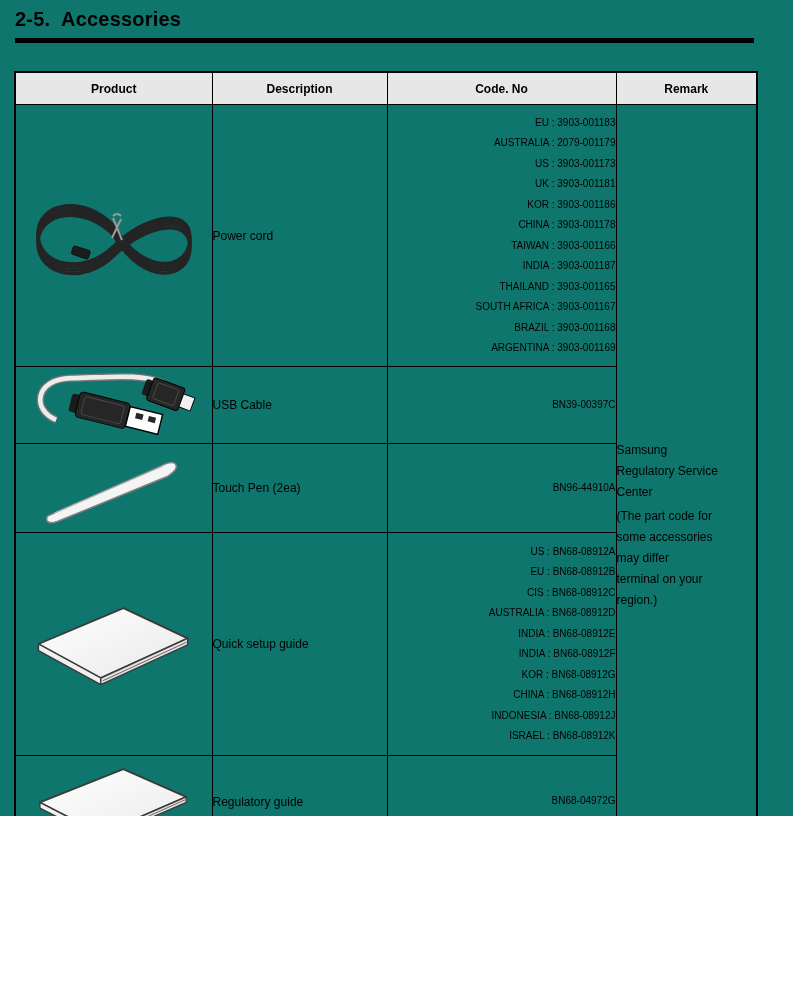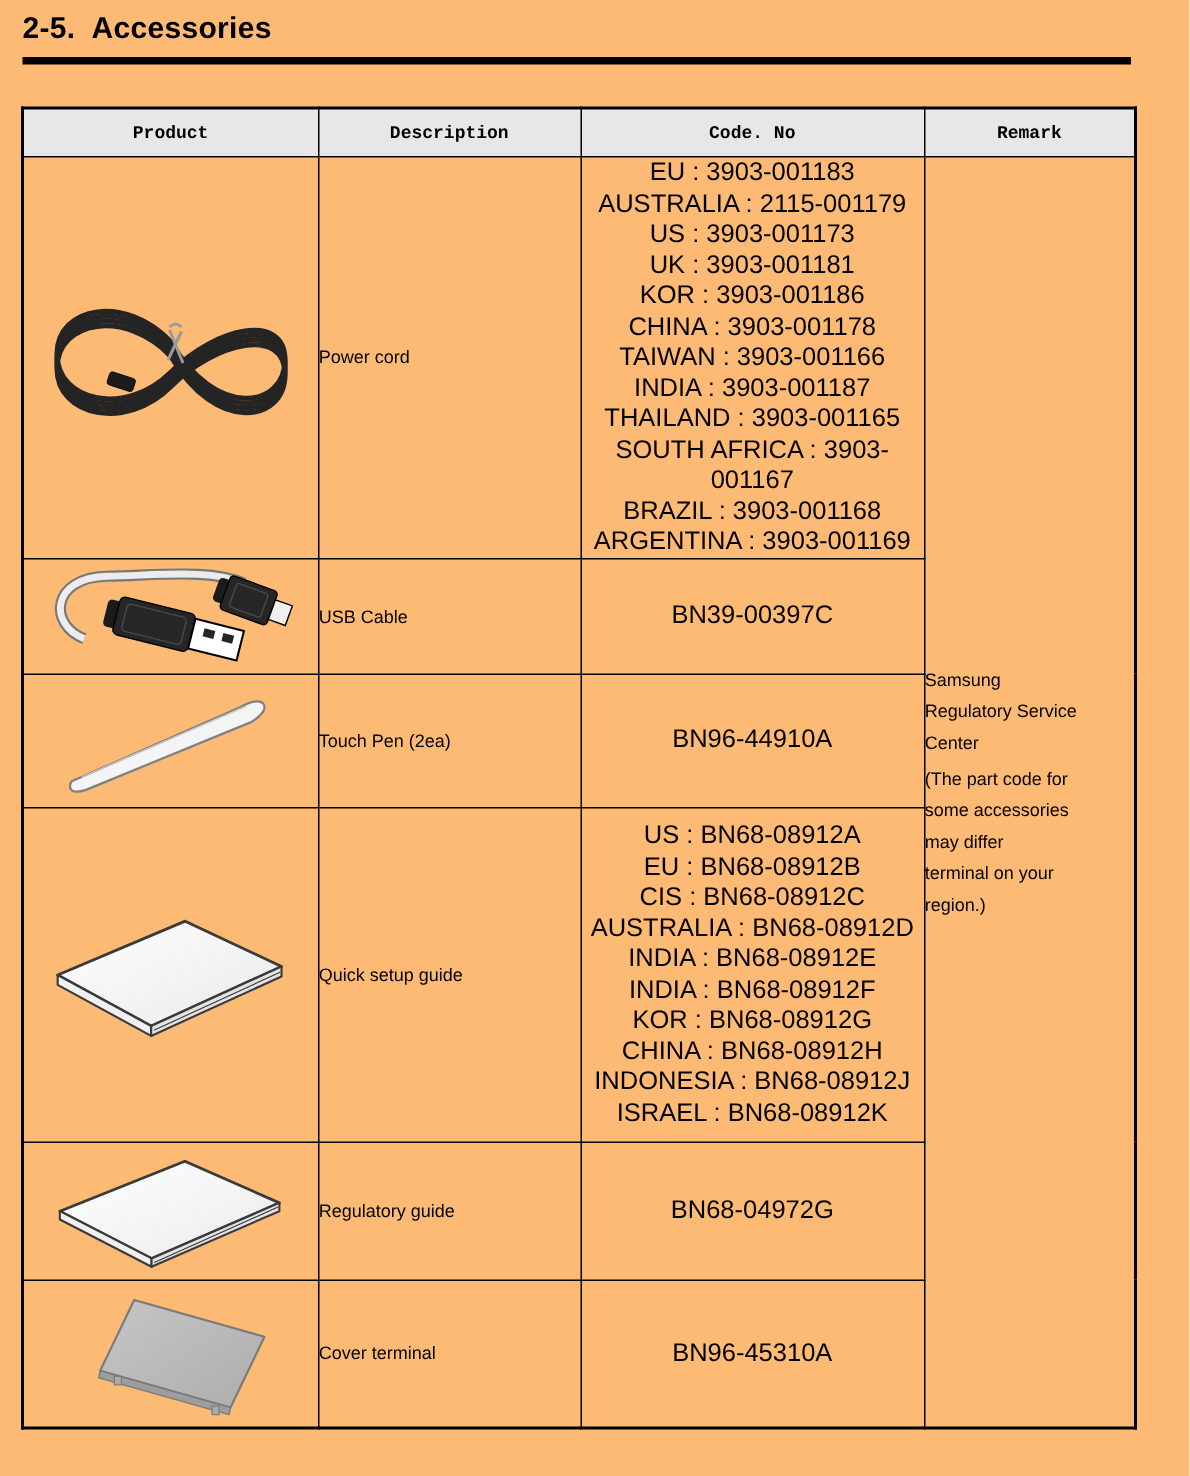--- a/index.html
+++ b/index.html
@@ -5,22 +5,22 @@
   html, body {
     margin: 0;
     padding: 0;
     background: #ffffff;
     font-family: "Liberation Sans", sans-serif;
     color: #000;
   }
   .page {
     position: relative;
     width: 793px;
-    height: 984px;
-    background: #fdba74;
+    height: 816px;
+    background: #0f766e;
     overflow: hidden;
   }
   .title {
     position: absolute;
     left: 15px;
     top: 8px;
     margin: 0;
     font-size: 20px;
     font-weight: bold;
     letter-spacing: 0.2px;
@@ -47,33 +47,32 @@
     border: 1px solid #000;
     padding: 0;
   }
   table.acc th {
     background: #e7e7e7;
     font-size: 12px;
     font-weight: bold;
     height: 31px;
     text-align: center;
     vertical-align: middle;
-    font-family: Liberation Mono, monospace;
   }
   td.product {
     text-align: center;
     vertical-align: middle;
   }
   td.desc {
     font-size: 12px;
     vertical-align: middle;
   }
   td.codes {
-    font-size: 17px;
-    text-align: center;
+    font-size: 10px;
+    text-align: right;
     vertical-align: middle;
   }
   .code-line { line-height: 20.5px; }
   td.remark {
     font-size: 12px;
     vertical-align: middle;
     padding: 0 4px;
   }
   .remark-line { line-height: 21px; }
   .remark-para2 { margin-top: 3px; }
@@ -126,21 +125,21 @@
             <g stroke="#9a9a9a" stroke-width="2" fill="none">
               <path d="M89,32 L98,54"></path>
               <path d="M97,33 L88,52"></path>
               <path d="M89,30 Q93,26 97,30"></path>
             </g>
           </svg>
         </td>
         <td class="desc">Power cord</td>
         <td class="codes">
           <div class="code-line">EU : 3903-001183</div>
-          <div class="code-line">AUSTRALIA : 2115-001179</div>
+          <div class="code-line">AUSTRALIA : 2079-001179</div>
           <div class="code-line">US : 3903-001173</div>
           <div class="code-line">UK : 3903-001181</div>
           <div class="code-line">KOR : 3903-001186</div>
           <div class="code-line">CHINA : 3903-001178</div>
           <div class="code-line">TAIWAN : 3903-001166</div>
           <div class="code-line">INDIA : 3903-001187</div>
           <div class="code-line">THAILAND : 3903-001165</div>
           <div class="code-line">SOUTH AFRICA : 3903-001167</div>
           <div class="code-line">BRAZIL : 3903-001168</div>
           <div class="code-line">ARGENTINA : 3903-001169</div>

